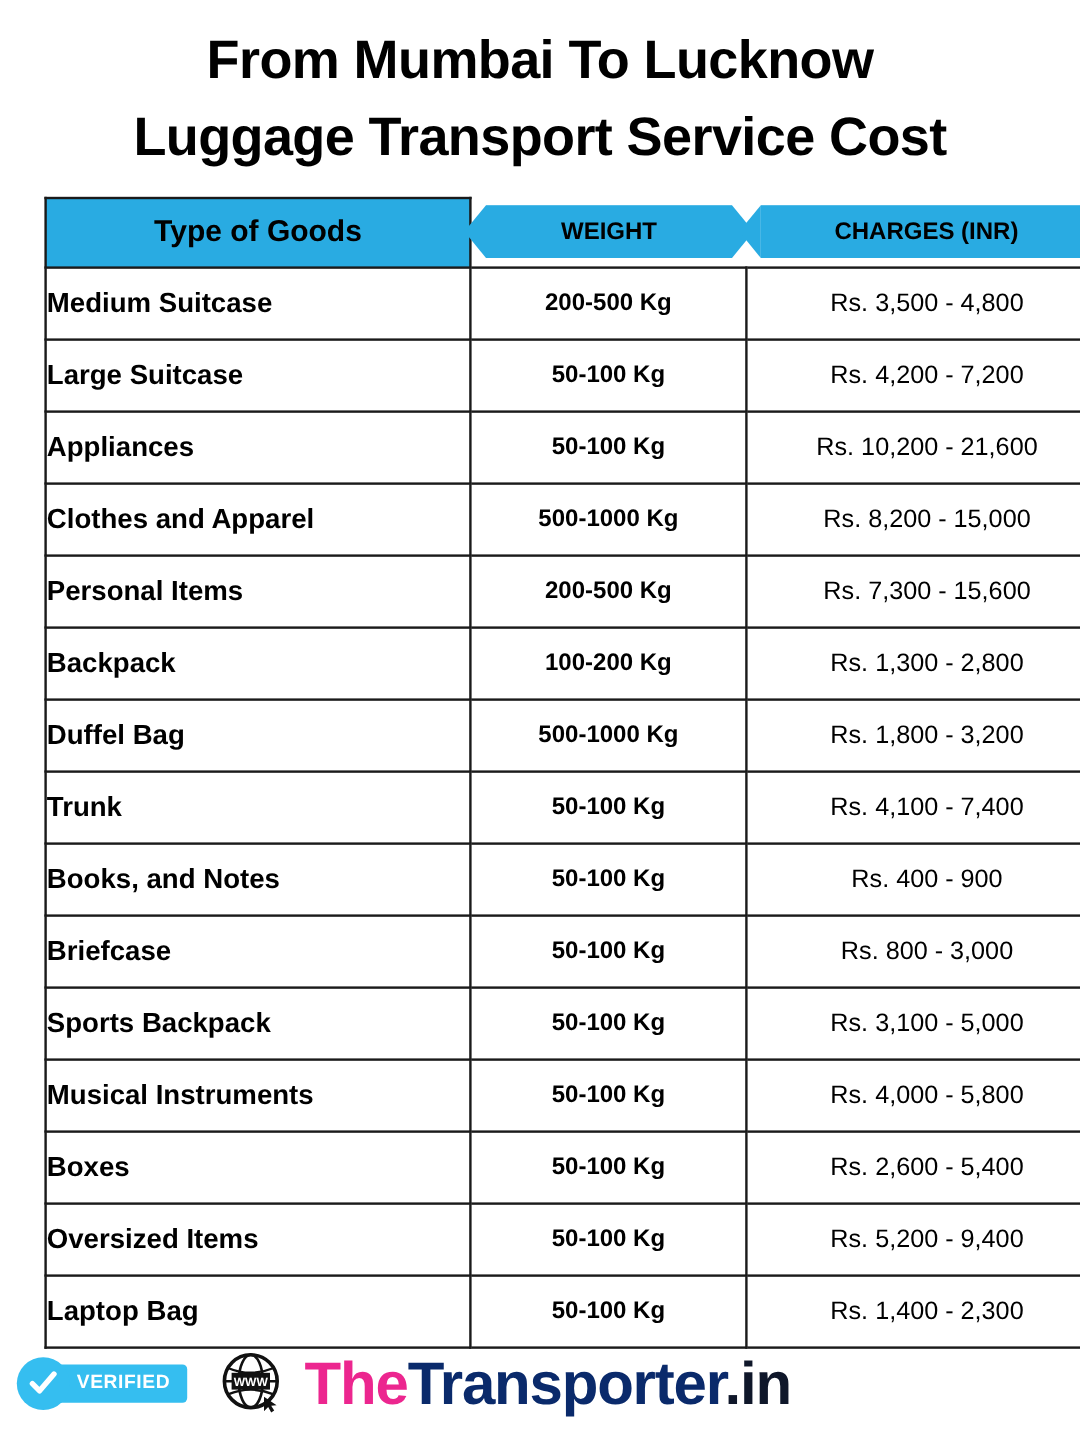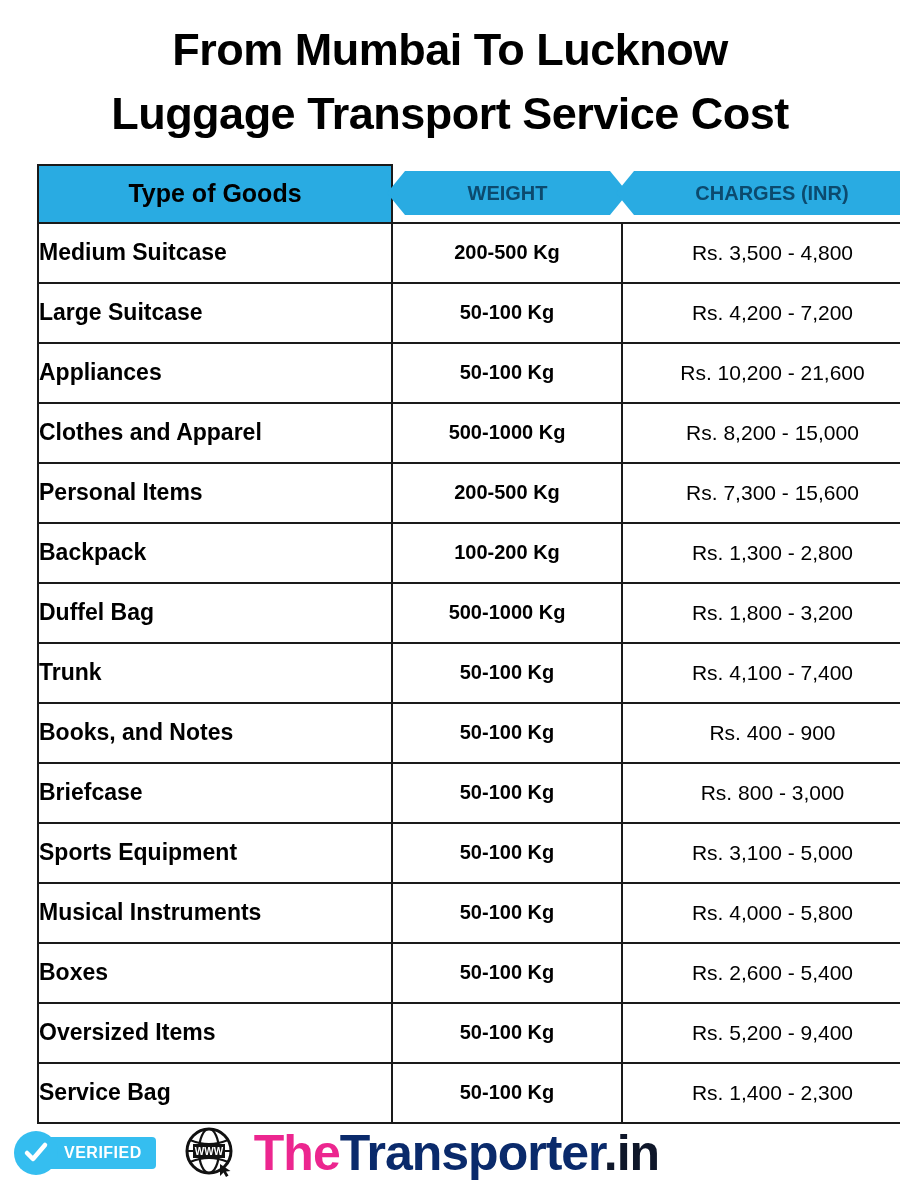--- a/index.html
+++ b/index.html
@@ -69,21 +69,21 @@
   }
   .banner {
     position: relative;
     height: 44px;
     background: #29ABE2;
     display: flex;
     align-items: center;
     justify-content: center;
     font-size: 20px;
     font-weight: bold;
-    color: #0c4a6e;
+    color: #000000;
     margin-left: 12px;
     margin-right: 12px;
   }
   .banner::before,
   .banner::after {
     content: "";
     position: absolute;
     top: 0;
     width: 0;
     height: 0;
@@ -267,41 +267,41 @@
           <td class="cell-goods">Books, and Notes</td>
           <td class="cell-weight">50-100 Kg</td>
           <td class="cell-charges">Rs. 400 - 900</td>
         </tr>
         <tr class="row">
           <td class="cell-goods">Briefcase</td>
           <td class="cell-weight">50-100 Kg</td>
           <td class="cell-charges">Rs. 800 - 3,000</td>
         </tr>
         <tr class="row">
-          <td class="cell-goods">Sports Equipment</td>
+          <td class="cell-goods">Sports Backpack</td>
           <td class="cell-weight">50-100 Kg</td>
           <td class="cell-charges">Rs. 3,100 - 5,000</td>
         </tr>
         <tr class="row">
           <td class="cell-goods">Musical Instruments</td>
           <td class="cell-weight">50-100 Kg</td>
           <td class="cell-charges">Rs. 4,000 - 5,800</td>
         </tr>
         <tr class="row">
           <td class="cell-goods">Boxes</td>
           <td class="cell-weight">50-100 Kg</td>
           <td class="cell-charges">Rs. 2,600 - 5,400</td>
         </tr>
         <tr class="row">
           <td class="cell-goods">Oversized Items</td>
           <td class="cell-weight">50-100 Kg</td>
           <td class="cell-charges">Rs. 5,200 - 9,400</td>
         </tr>
         <tr class="row">
-          <td class="cell-goods">Service Bag</td>
+          <td class="cell-goods">Laptop Bag</td>
           <td class="cell-weight">50-100 Kg</td>
           <td class="cell-charges">Rs. 1,400 - 2,300</td>
         </tr>
       </tbody>
     </table>
   </div>
 
   <div class="footer">
 
     <div class="verified">

